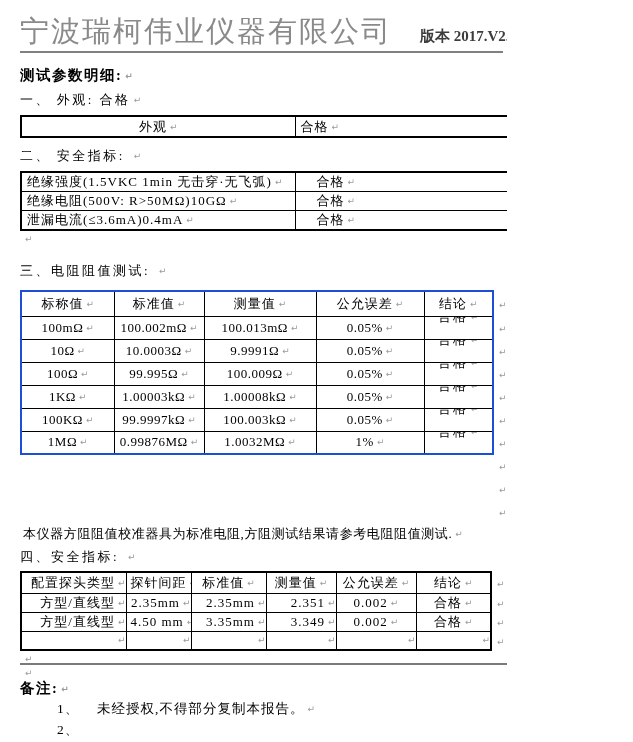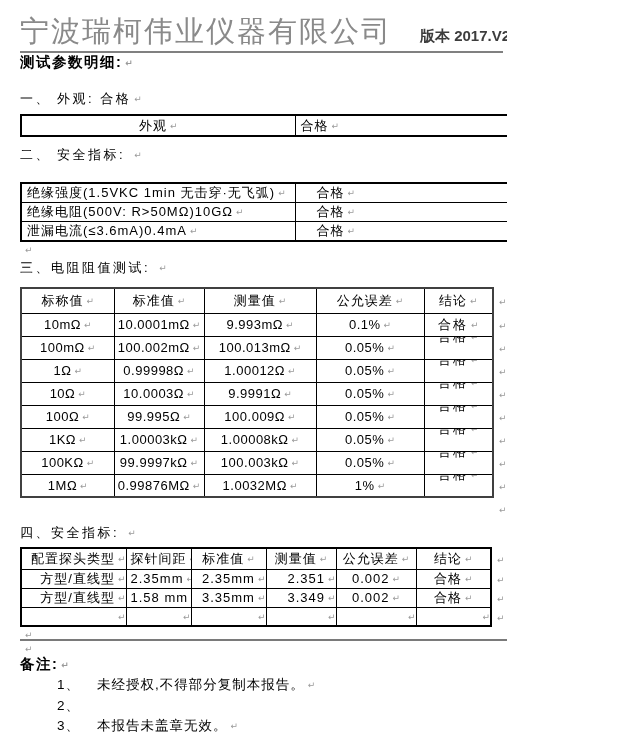--- a/index.html
+++ b/index.html
@@ -2,21 +2,21 @@
 <html><head>
 <meta charset="utf-8">
 <style>
   * { margin: 0; padding: 0; box-sizing: border-box; }
   html, body { background: #fff; }
   .page {
     position: relative;
     width: 507px;
     height: 742px;
     background: #ffffff;
-    font-family: Liberation Sans, sans-serif;
+    font-family: Liberation Serif, serif;
     color: #000;
     overflow: hidden;
     padding: 14px 0 0 20px;
   }
   
   .header-row {
     display: flex;
     align-items: flex-end;
     width: 488px;
   }
@@ -36,33 +36,33 @@
     line-height: 22px;
   }
   .header-rule {
     width: 483px;
     height: 2px;
     background: #808080;
     margin-top: 3px;
   }
   
   .doc-title {
-    margin-top: 0;
+    margin-top: 13px;
     font-size: 14.5px;
     font-weight: bold;
     letter-spacing: 1.5px;
   }
   .sec-heading {
     font-size: 13px;
     letter-spacing: 2.5px;
     white-space: pre;
   }
-  .s1 { margin-top: 18px; }
+  .s1 { margin-top: 6px; }
   .s2 { margin-top: 9px; }
-  .s3 { margin-top: 5px; }
+  .s3 { margin-top: 19px; }
   .s4 { margin-top: 5px; }
   
   .pm::after {
     content: "\21B5";
     font-family: "DejaVu Sans", sans-serif;
     font-size: 9px;
     color: #9a9a9a;
     margin-left: 3px;
     vertical-align: 1px;
     letter-spacing: 0;
@@ -91,21 +91,21 @@
     overflow: hidden;
     white-space: nowrap;
     vertical-align: middle;
   }
   .t-full { width: 488px; border: 2px solid #000; }
   .t-full td { height: 18px; }
   .t1 td { height: 21px; }
   .cell-center { text-align: center; letter-spacing: 1px; }
   .cell-left   { text-align: left; padding-left: 5px; letter-spacing: 1px; }
   .cell-ind    { text-align: left; padding-left: 21px; letter-spacing: 1px; }
-  .t3 { width: 472px; margin-top: 10px; border: 2px solid #404040; }
+  .t3 { width: 472px; margin-top: 10px; border: 2px solid #1d4ed8; }
   .t3 td { text-align: center; height: 23px; letter-spacing: 0.5px; }
   .t3 tr.hd td { height: 25px; letter-spacing: 1px; }
   .t3 td.res { vertical-align: top; }
   .raised { position: relative; top: -9px; display: inline-block; letter-spacing: 2px; }
   .row1res { letter-spacing: 2px; }
   .t4 { width: 470px; margin-top: 5px; border: 2px solid #000; }
   .t4 td { height: 19px; letter-spacing: 1px; }
   .t4 tr.hd td { height: 21px; }
   .ta-l { text-align: right; padding-left: 4px; }
   .ta-c { text-align: center; }
@@ -190,21 +190,21 @@
         <td class="cell-left pm">合格</td>
       </tr>
     </tbody>
       </table>
     <div class="marks">
       <span class="rowmark h22"></span>
     </div>
   </div>
 
   <div class="sec-heading s2 pm">二、 安全指标: </div>
-  <div class="twrap" style="margin-top:18px;">
+  <div class="twrap" style="margin-top:6px;">
     <table class="t-full">
       <colgroup>
           <col style="width:274px;">
           <col style="width:214px;">
         </colgroup>
       <tbody>
           <tr>
         <td class="cell-left pm">绝缘强度(1.5VKC 1min 无击穿·无飞弧)</td>
         <td class="cell-ind pm">合格</td>
       </tr>
@@ -239,37 +239,23 @@
       </colgroup>
       <tbody>
           <tr class="hd">
         <td class="pm">标称值</td>
         <td class="pm">标准值</td>
         <td class="pm">测量值</td>
         <td class="pm">公允误差</td>
         <td class="pm">结论</td>
       </tr>
       <tr>
-        <td class="pm">10mΩ</td>
-        <td class="pm">10.0001mΩ</td>
-        <td class="pm">9.993mΩ</td>
-        <td class="pm">0.1%</td>
-        <td><span class="row1res pm">合格</span></td>
-      </tr>
-      <tr>
         <td class="pm">100mΩ</td>
         <td class="pm">100.002mΩ</td>
         <td class="pm">100.013mΩ</td>
-        <td class="pm">0.05%</td>
-        <td class="res"><span class="raised pm">合格</span></td>
-      </tr>
-      <tr>
-        <td class="pm">1Ω</td>
-        <td class="pm">0.99998Ω</td>
-        <td class="pm">1.00012Ω</td>
         <td class="pm">0.05%</td>
         <td class="res"><span class="raised pm">合格</span></td>
       </tr>
       <tr>
         <td class="pm">10Ω</td>
         <td class="pm">10.0003Ω</td>
         <td class="pm">9.9991Ω</td>
         <td class="pm">0.05%</td>
         <td class="res"><span class="raised pm">合格</span></td>
       </tr>
@@ -309,20 +295,21 @@
       <span class="rowmark h23"></span>
       <span class="rowmark h23"></span>
       <span class="rowmark h23"></span>
       <span class="rowmark h23"></span>
       <span class="rowmark h23"></span>
       <span class="rowmark h23"></span>
       <span class="rowmark h23"></span>
       <span class="rowmark h23"></span>
     </div>
   </div>
+  <div class="note-line pm">本仪器方阻阻值校准器具为标准电阻,方阻测试结果请参考电阻阻值测试.</div>
 
   <div class="sec-heading s4 pm">四、安全指标: </div>
   <div class="twrap">
     <table class="t4">
       <colgroup>
         <col style="width:105px;">
           <col style="width:65px;">
           <col style="width:75px;">
           <col style="width:70px;">
           <col style="width:80px;">
@@ -340,21 +327,21 @@
       <tr>
         <td class="ta-l pm">方型/直线型</td>
         <td class="ta-l pm">2.35mm</td>
         <td class="ta-l pm">2.35mm</td>
         <td class="ta-l pm">2.351</td>
         <td class="ta-c pm">0.002</td>
         <td class="ta-c pm">合格</td>
       </tr>
       <tr>
         <td class="ta-l pm">方型/直线型</td>
-        <td class="ta-l pm">1.58 mm</td>
+        <td class="ta-l pm">4.50 mm</td>
         <td class="ta-l pm">3.35mm</td>
         <td class="ta-l pm">3.349</td>
         <td class="ta-c pm">0.002</td>
         <td class="ta-c pm">合格</td>
       </tr>
       <tr>
         <td class="ta-l pm"></td>
         <td class="ta-l pm"></td>
         <td class="ta-l pm"></td>
         <td class="ta-l pm"></td>

